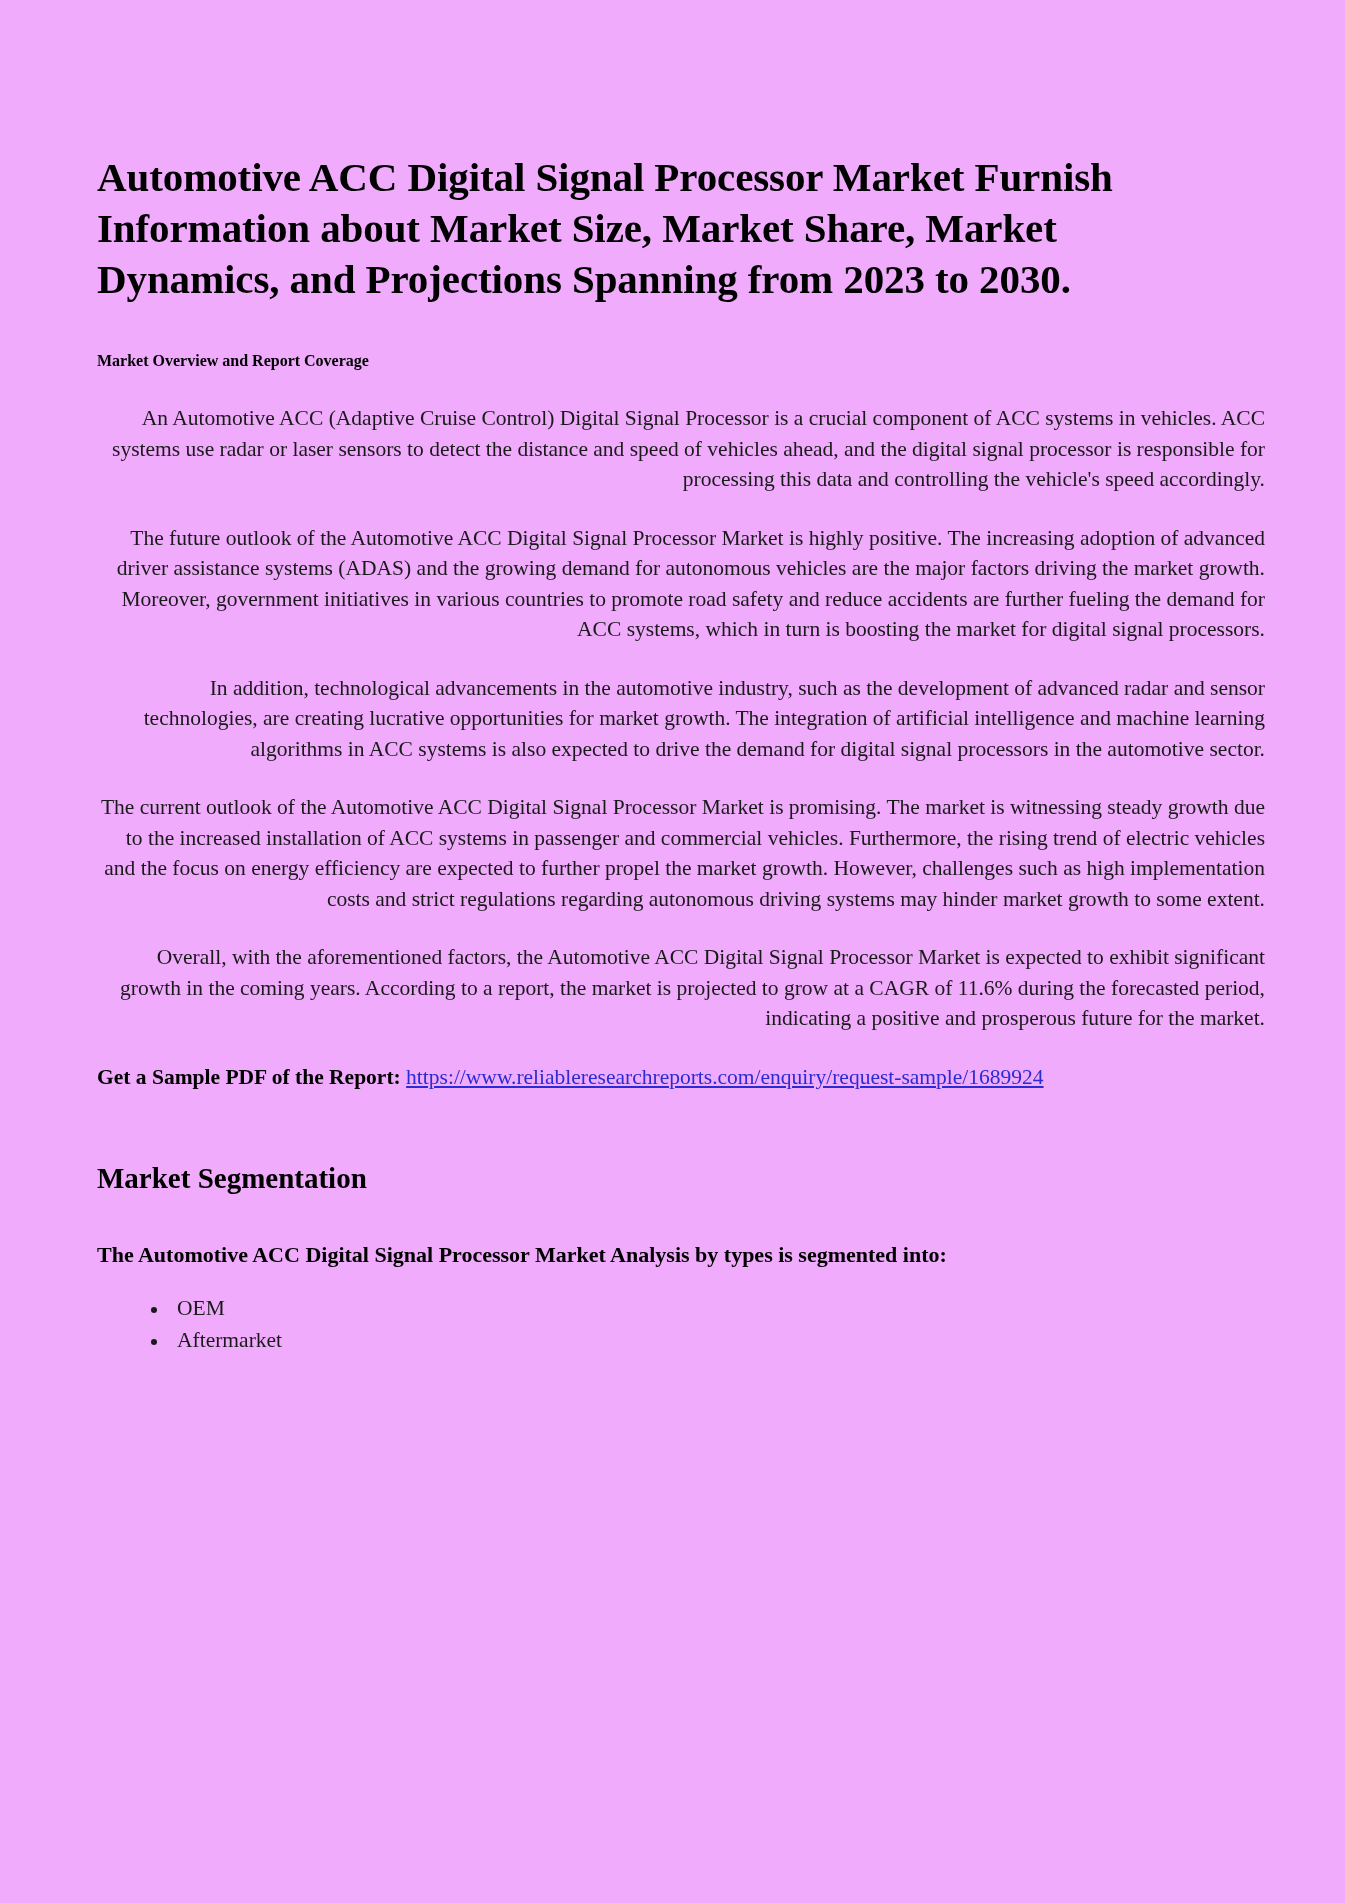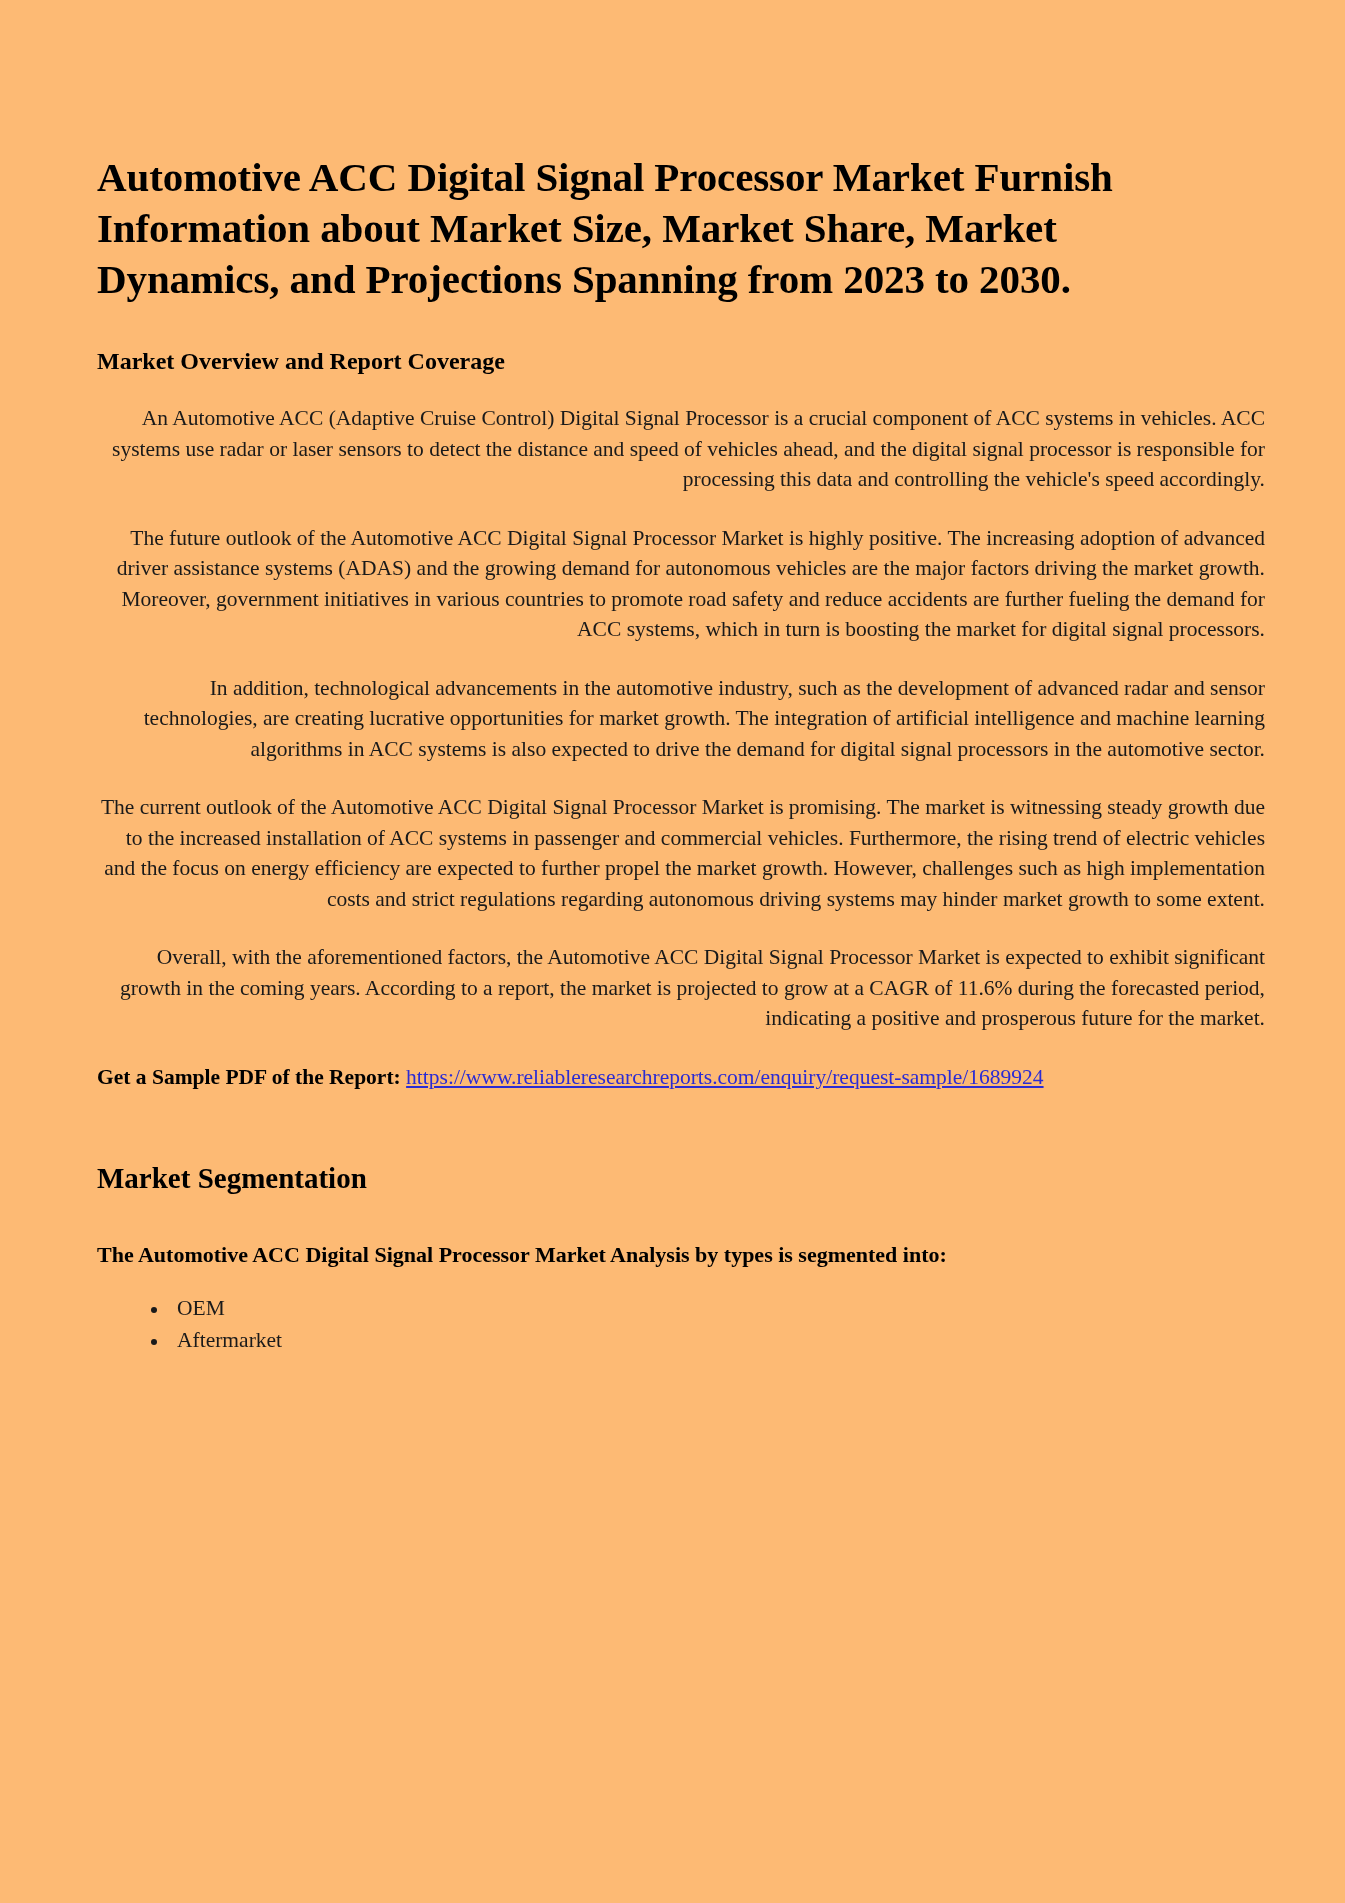--- a/index.html
+++ b/index.html
@@ -12,39 +12,39 @@
     width: 1345px;
     height: 1903px;
     font-family: "Liberation Serif", "DejaVu Serif", serif;
     color: #000000;
     -webkit-font-smoothing: antialiased;
   }
   .page {
     position: relative;
     width: 1345px;
     height: 1903px;
-    background: #fdba74;
+    background: #f0abfc;
     box-sizing: border-box;
     padding: 152px 80px 16px 97px;
   }
   .article {
     width: 1168px;
   }
   h1.doc-title {
     font-family: "Liberation Serif", "DejaVu Serif", serif;
     font-size: 41px;
     line-height: 51px;
     font-weight: bold;
     letter-spacing: -0.1px;
     margin: 0 0 42px 0;
     color: #000000;
     max-width: 1140px;
   }
   h2.section-heading {
-    font-size: 24px;
+    font-size: 16px;
     line-height: 28px;
     font-weight: bold;
     margin: 0 0 28px 0;
     color: #000000;
   }
   p.body-text {
     font-size: 21.5px;
     line-height: 30.5px;
     margin: 0 0 28px 0;
     color: #1a1a1a;

